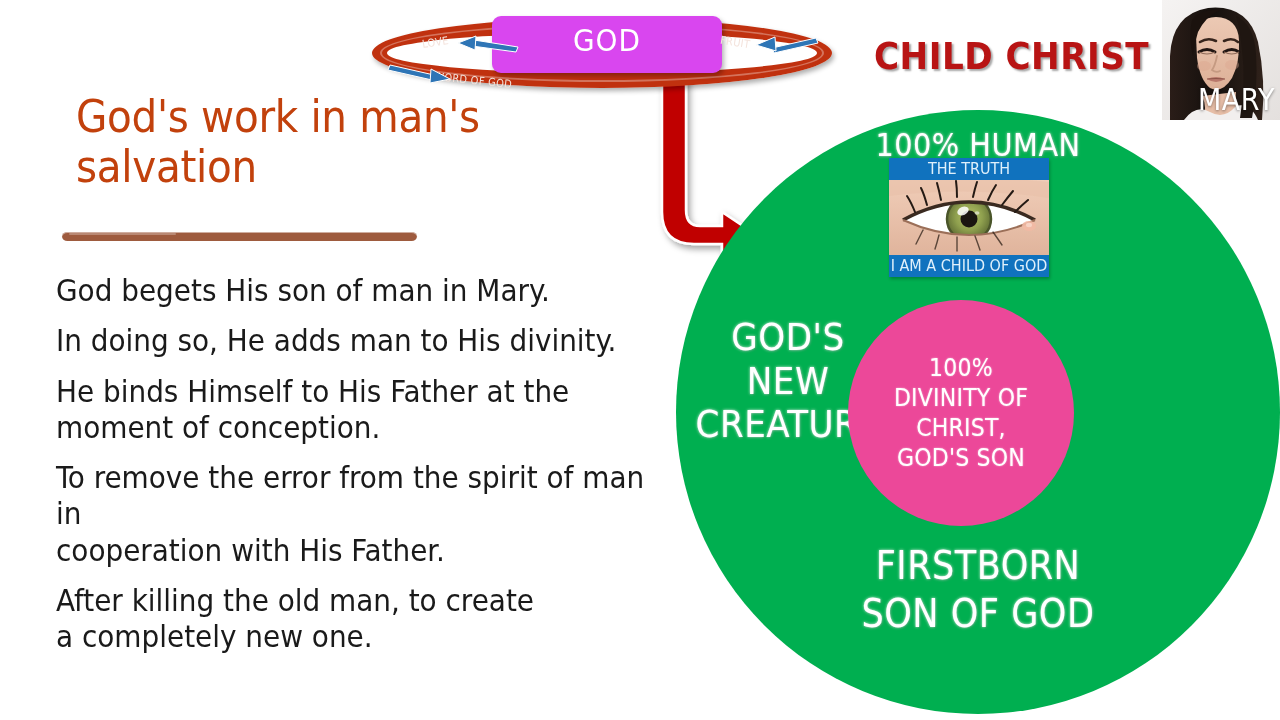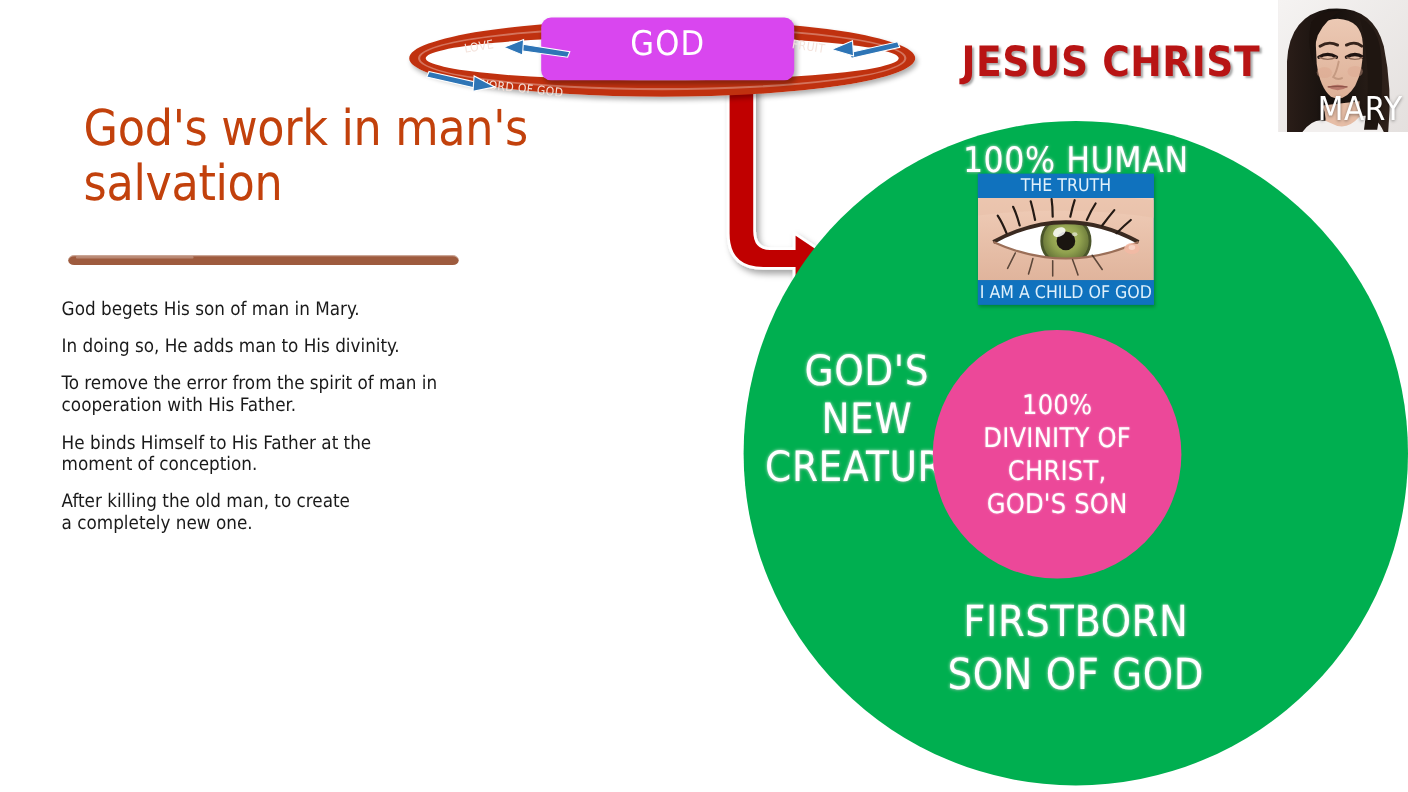--- a/index.html
+++ b/index.html
@@ -55,21 +55,21 @@
   }
 
   #bullet-list {
     position: absolute;
     left: 56px;
     top: 272px;
     width: 600px;
   }
   .bullet {
     font-family: "DejaVu Sans Condensed", "Liberation Sans Narrow", "Liberation Sans", sans-serif;
-    font-size: 17px;
+    font-size: 31px;
     line-height: 1.17;
     color: #1a1a1a;
     margin-bottom: 14px;
     white-space: pre-line;
   }
 
   
   #god-group {
     position: absolute;
     left: 372px;
@@ -306,24 +306,24 @@
   <div id="title-block">
     <div id="slide-title">God's work in man's
 salvation</div>
   </div>
 
   <div id="title-rule"></div>
 
   <div id="bullet-list">
     <div class="bullet">God begets His son of man in Mary.</div>
     <div class="bullet">In doing so, He adds man to His divinity.</div>
+    <div class="bullet">He binds Himself to His Father at the
+moment of conception.</div>
     <div class="bullet">To remove the error from the spirit of man in
 cooperation with His Father.</div>
-    <div class="bullet">He binds Himself to His Father at the
-moment of conception.</div>
     <div class="bullet">After killing the old man, to create
 a completely new one.</div>
   </div>
 
   <div id="red-elbow">
     <svg width="120" height="180" viewBox="0 0 120 180">
       <defs>
         <filter id="elbowShadow" x="-30%" y="-30%" width="180%" height="180%">
           <feDropShadow dx="3" dy="4" stdDeviation="3" flood-color="#000000" flood-opacity="0.35"></feDropShadow>
         </filter>
@@ -442,21 +442,21 @@
       <div id="divinity-text">100%
 DIVINITY OF
 CHRIST,
 GOD'S SON</div>
     </div>
 
     <div id="firstborn" class="outline-text">FIRSTBORN
 SON OF GOD</div>
   </div>
 
-  <div id="jesus-christ">JESUS CHRIST</div>
+  <div id="jesus-christ">CHILD CHRIST</div>
 
   <div id="mary-photo">
     <svg width="118" height="120" viewBox="0 0 118 120">
       <defs>
         <linearGradient id="bgGrad" x1="0" y1="0" x2="1" y2="1">
           <stop offset="0%" stop-color="#f5f3f2"></stop>
           <stop offset="100%" stop-color="#e4e0de"></stop>
         </linearGradient>
         <linearGradient id="hairGrad" x1="0" y1="0" x2="1" y2="0">
           <stop offset="0%" stop-color="#2a1d18"></stop>

